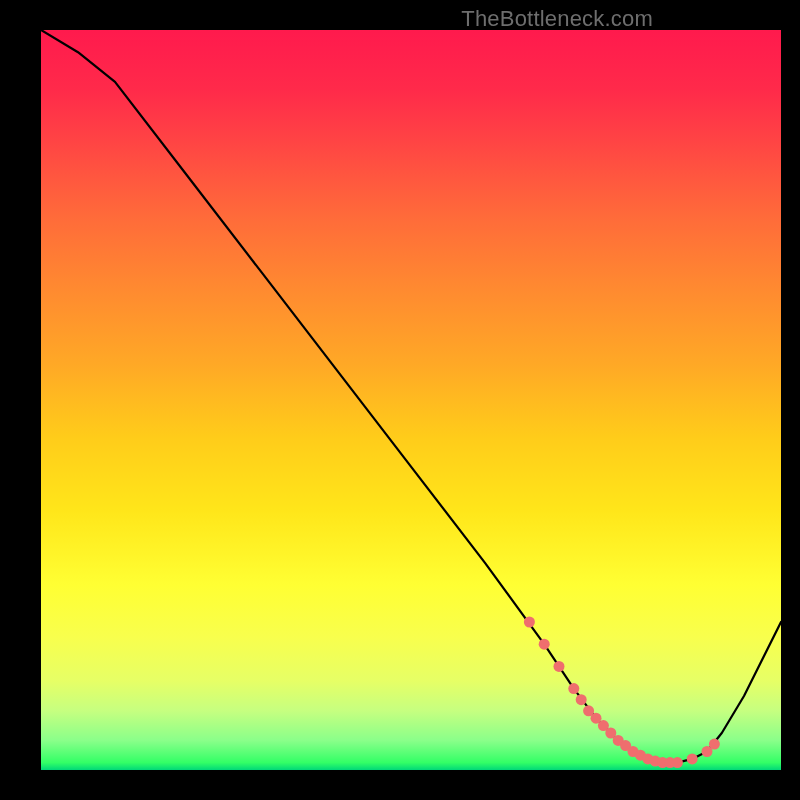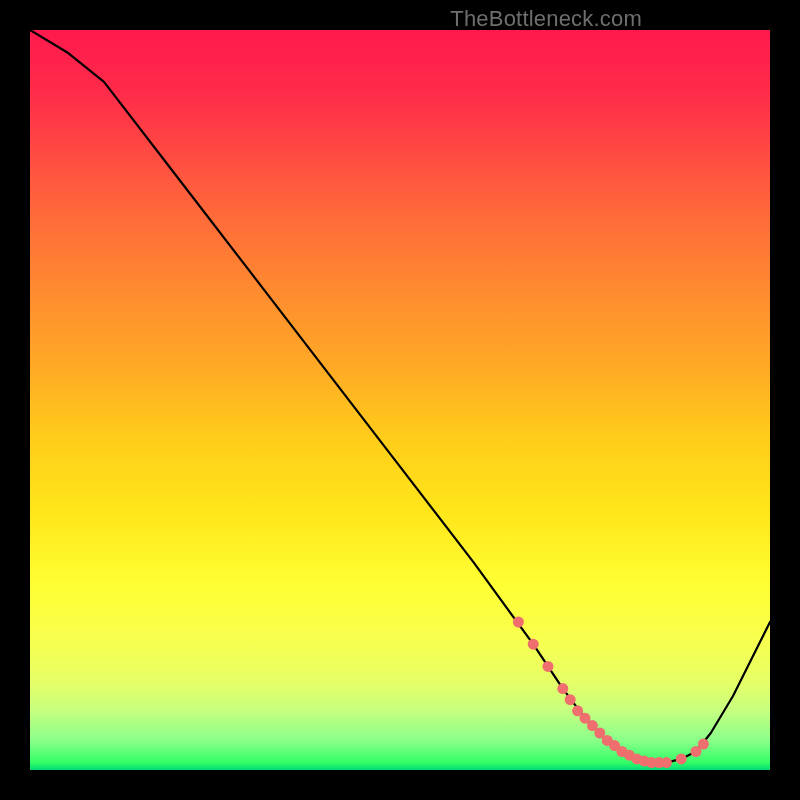--- a/index.html
+++ b/index.html
@@ -8,20 +8,21 @@
     width: 800px;
     height: 800px;
     background: #000000;
     overflow: hidden;
   }
   .outer {
     position: relative;
     width: 676px;
     height: 800px;
     background: #000000;
+    margin-left: 11px;
   }
   .plot-area {
     position: absolute;
     left: 30px;
     top: 30px;
     width: 740px;
     height: 740px;
     background: linear-gradient(
       to bottom,
       #ff1a4d 0%,

